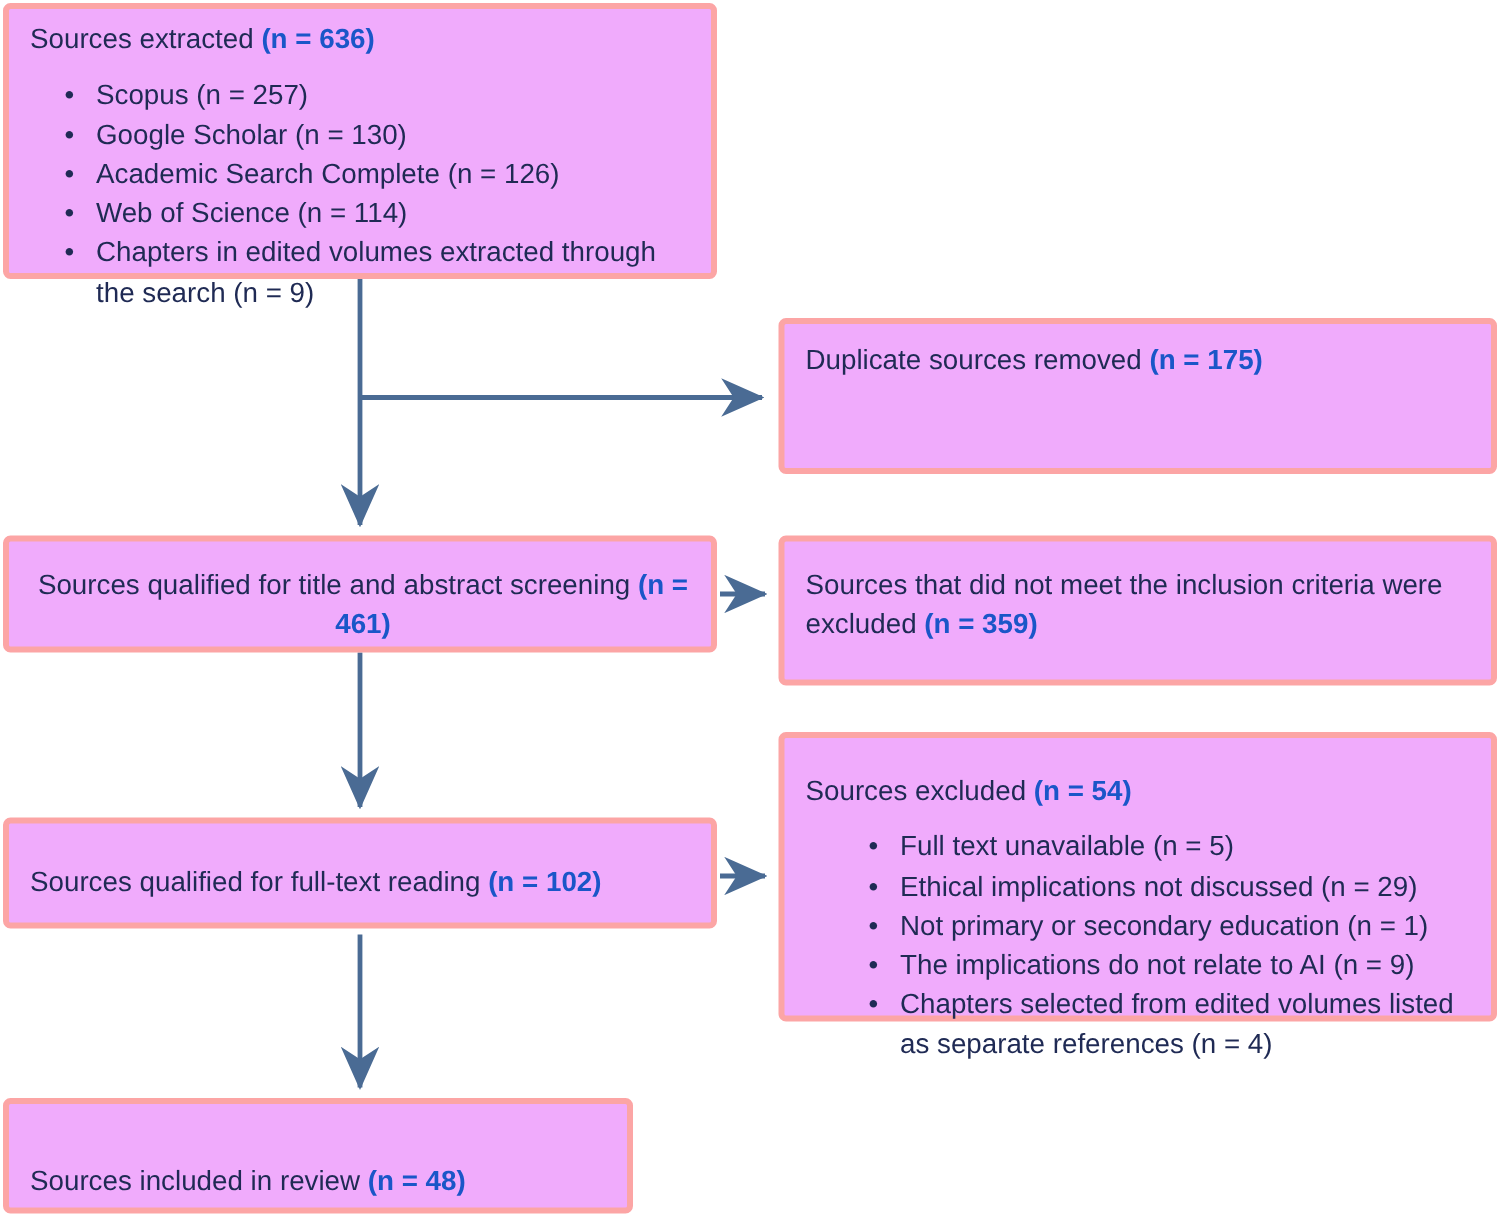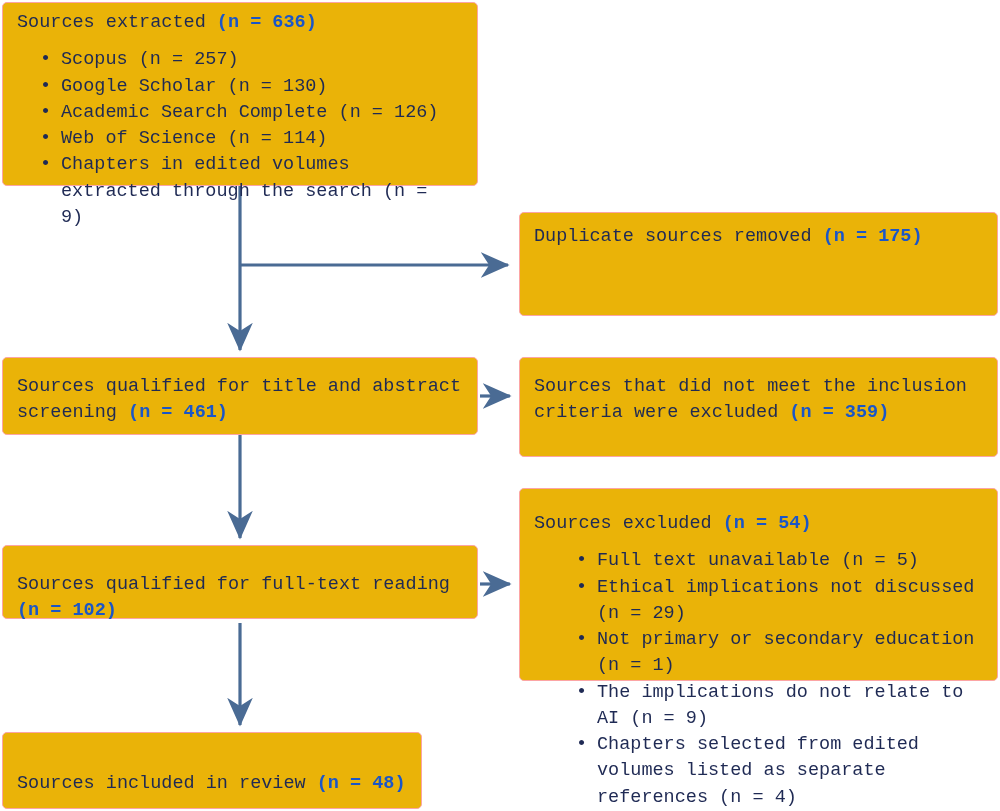--- a/index.html
+++ b/index.html
@@ -3,28 +3,27 @@
 <meta charset="utf-8">
 <style>
   html,body{margin:0;padding:0;background:#ffffff;}
   body{width:1000px;height:811px;font-family:"Liberation Sans","DejaVu Sans",sans-serif;}
   #diagram{position:relative;width:1000px;height:811px;overflow:hidden;}
   svg#connectors{position:absolute;left:0;top:0;width:1000px;height:811px;}
 
   .box{
     position:absolute;
     box-sizing:border-box;
-    background:#eab308;
-    border:1px solid #fca5a5;
+    background:#f0abfc;
+    border:4px solid #fca5a5;
     border-radius:5px;
     color:#1f2a54;
     font-size:18.5px;
     line-height:1.42;
     padding:7px 10px 7px 14px;
-    font-family:Liberation Mono, monospace;
   }
   .box .hdr{white-space:nowrap;}
   .accent{color:#1a56c8;font-weight:bold;}
   ul.bullets{
     list-style:none;
     margin:11px;
     padding:0;
   }
   ul.bullets li{
     position:relative;
@@ -38,21 +37,21 @@
     color:#1f2a54;
     font-size:18.5px;
     line-height:1.42;
   }
   ul.bullets.indent li{padding-left:52px;}
   ul.bullets.indent li::before{left:31px;}
 
   
   #box-extracted   {left:2px;   top:2px;   width:476px; height:184px;}
   #box-duplicates  {left:519px; top:212px; width:479px; height:104px; padding-top:11px;}
-  #box-screening   {left:2px;   top:357px; width:476px; height:78px;  padding-top:16px;}
+  #box-screening   {left:2px;   top:357px; width:476px; height:78px;  padding-top:16px;text-align:center;}
   #box-not-met     {left:519px; top:357px; width:479px; height:100px;  padding-top:16px;}
   #box-excluded    {left:519px; top:488px; width:479px; height:193px; padding-top:22px;}
   #box-fulltext    {left:2px;   top:545px; width:476px; height:74px;  padding-top:26px;}
   #box-included    {left:2px;   top:732px; width:420px; height:77px;  padding-top:38px;}
 </style>
 </head>
 <body>
 
 <div id="diagram">
 

